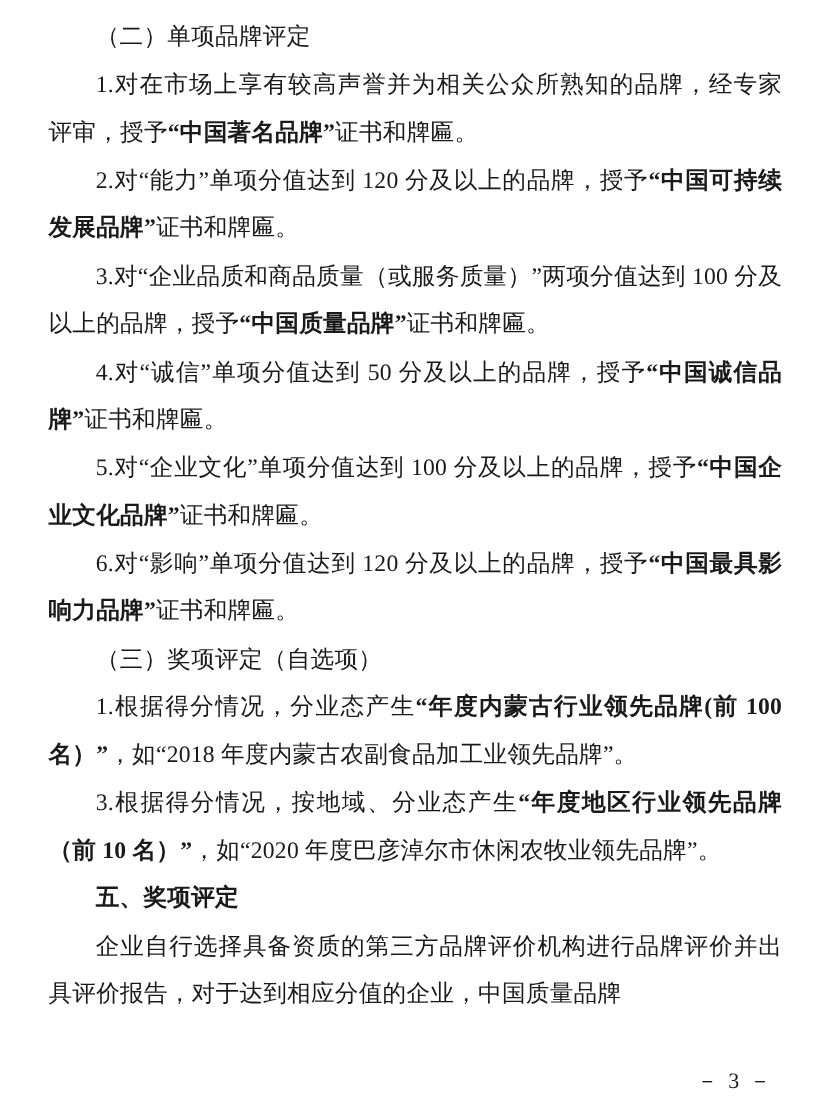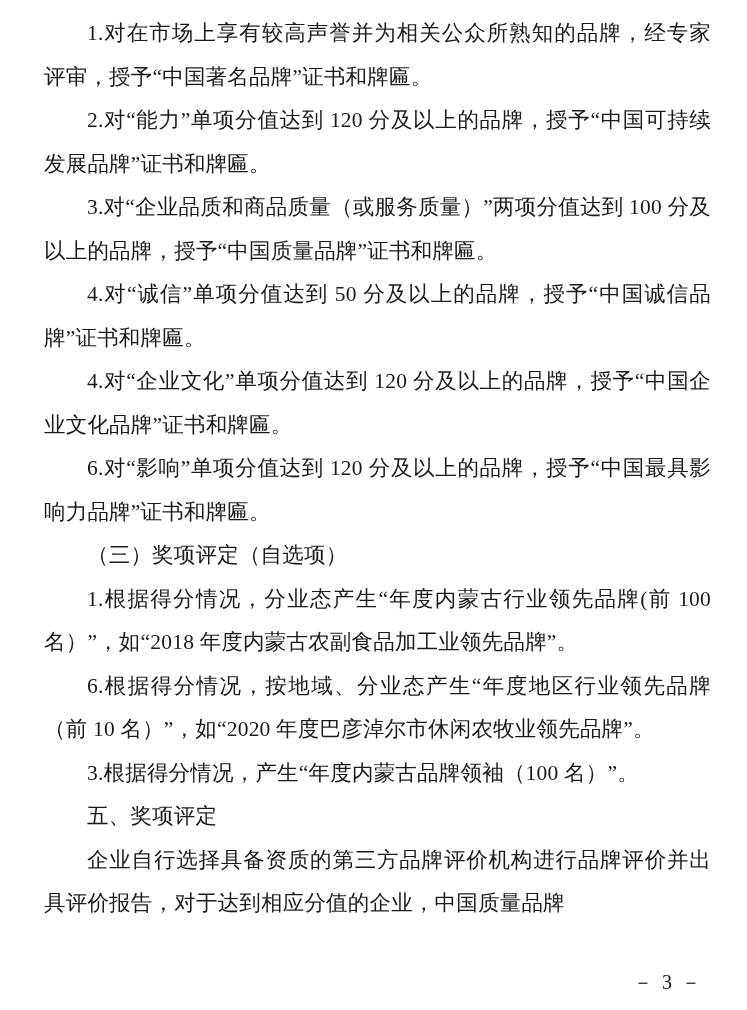--- a/index.html
+++ b/index.html
@@ -33,44 +33,44 @@
     margin: 0;
     text-indent: 2em;
     white-space: normal;
   }
   .heading {
     margin: 0;
     text-indent: 2em;
     font-weight: bold;
   }
   .b {
-    font-weight: normal;
+    font-weight: bold;
   }
   .page-number {
     position: absolute;
     right: 44px;
     bottom: 14px;
     font-size: 20px;
     font-family: "Liberation Serif", "DejaVu Serif", serif;
     letter-spacing: 2px;
     color: #1a1a1a;
   }
 </style>
 </head>
 <body>
 
 <div class="page">
   <div class="doc-body" id="doc-body">
+      <p class="para"><span>（二）单项品牌评定</span></p>
       <p class="para"><span>1.对在市场上享有较高声誉并为相关公众所熟知的品牌，经专家评审，授予</span><span class="b">“中国著名品牌”</span><span>证书和牌匾。</span></p>
       <p class="para"><span>2.对“能力”单项分值达到 120 分及以上的品牌，授予</span><span class="b">“中国可持续发展品牌”</span><span>证书和牌匾。</span></p>
       <p class="para"><span>3.对“企业品质和商品质量（或服务质量）”两项分值达到 100 分及以上的品牌，授予</span><span class="b">“中国质量品牌”</span><span>证书和牌匾。</span></p>
       <p class="para"><span>4.对“诚信”单项分值达到 50 分及以上的品牌，授予</span><span class="b">“中国诚信品牌”</span><span>证书和牌匾。</span></p>
-      <p class="para"><span>4.对“企业文化”单项分值达到 120 分及以上的品牌，授予</span><span class="b">“中国企业文化品牌”</span><span>证书和牌匾。</span></p>
+      <p class="para"><span>5.对“企业文化”单项分值达到 100 分及以上的品牌，授予</span><span class="b">“中国企业文化品牌”</span><span>证书和牌匾。</span></p>
       <p class="para"><span>6.对“影响”单项分值达到 120 分及以上的品牌，授予</span><span class="b">“中国最具影响力品牌”</span><span>证书和牌匾。</span></p>
       <p class="para"><span>（三）奖项评定（自选项）</span></p>
       <p class="para"><span>1.根据得分情况，分业态产生</span><span class="b">“年度内蒙古行业领先品牌(前 100 名）”</span><span>，如“2018 年度内蒙古农副食品加工业领先品牌”。</span></p>
-      <p class="para"><span>6.根据得分情况，按地域、分业态产生</span><span class="b">“年度地区行业领先品牌（前 10 名）”</span><span>，如“2020 年度巴彦淖尔市休闲农牧业领先品牌”。</span></p>
-      <p class="para"><span>3.根据得分情况，产生</span><span class="b">“年度内蒙古品牌领袖（100 名）”</span><span>。</span></p>
+      <p class="para"><span>3.根据得分情况，按地域、分业态产生</span><span class="b">“年度地区行业领先品牌（前 10 名）”</span><span>，如“2020 年度巴彦淖尔市休闲农牧业领先品牌”。</span></p>
       <p class="heading"><span class="b">五、奖项评定</span></p>
       <p class="para"><span>企业自行选择具备资质的第三方品牌评价机构进行品牌评价并出具评价报告，对于达到相应分值的企业，中国质量品牌</span></p>
     </div>
   <div class="page-number">－ 3 －</div>
 </div>
 
 </body></html>

